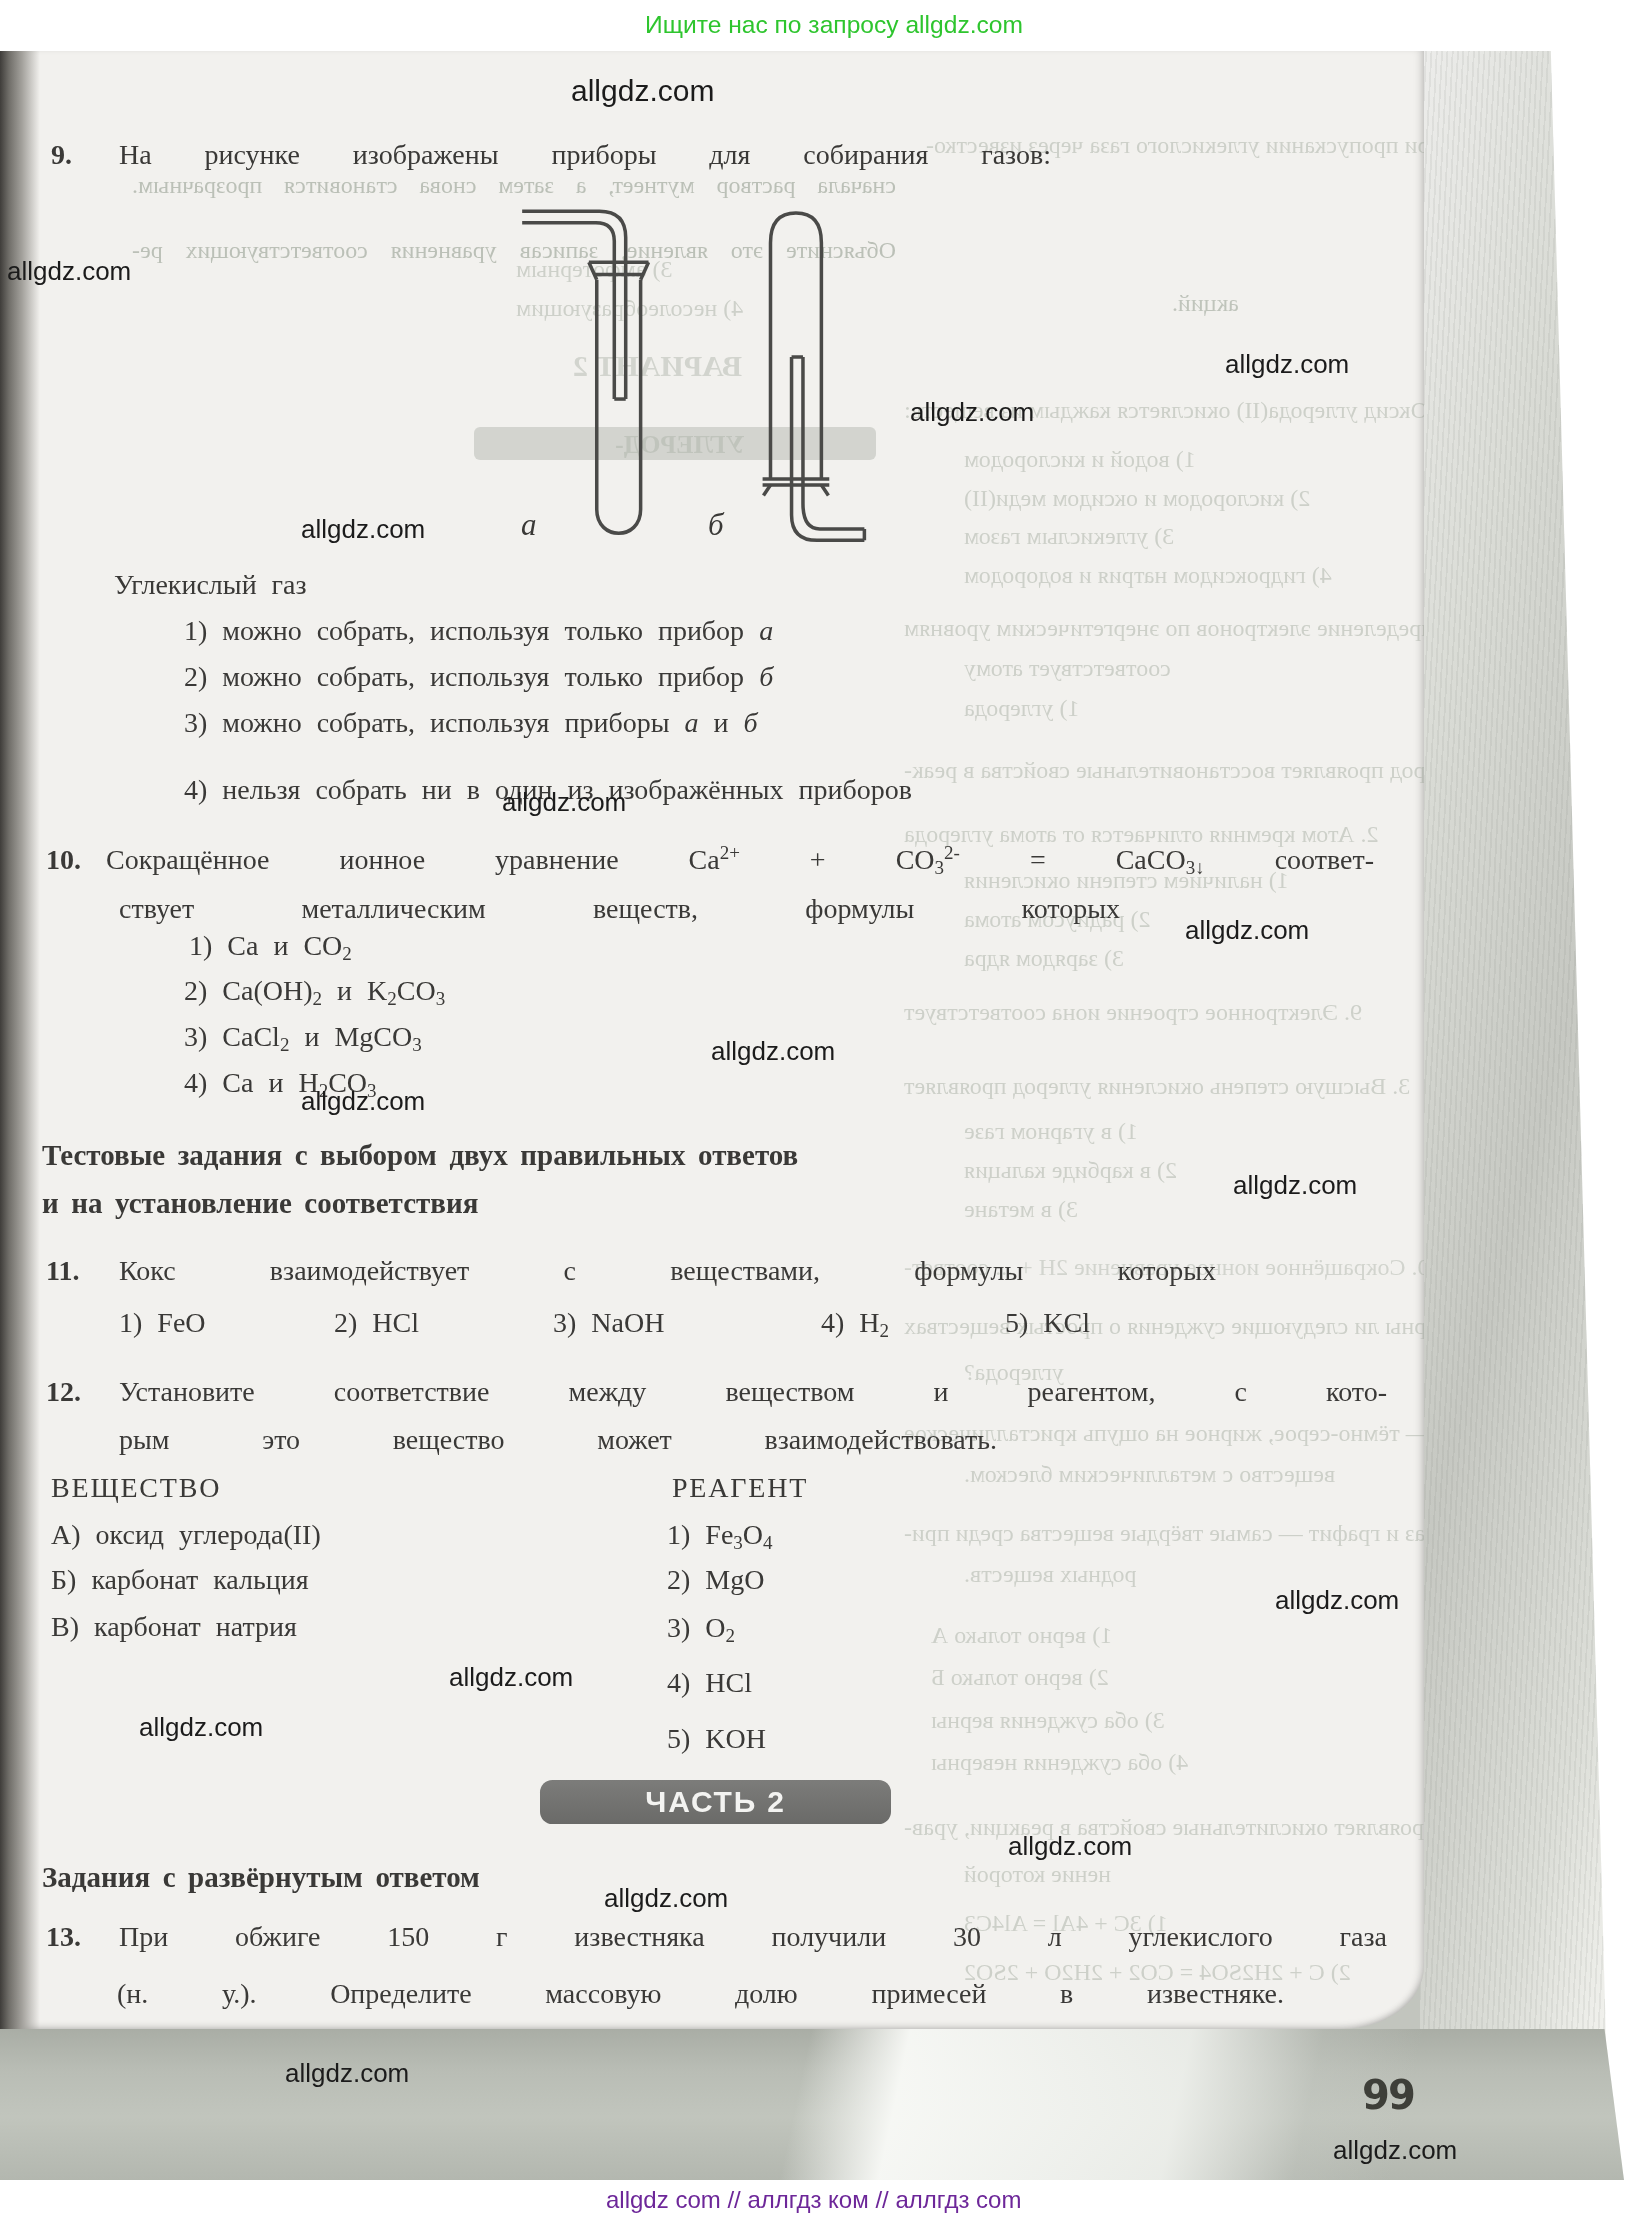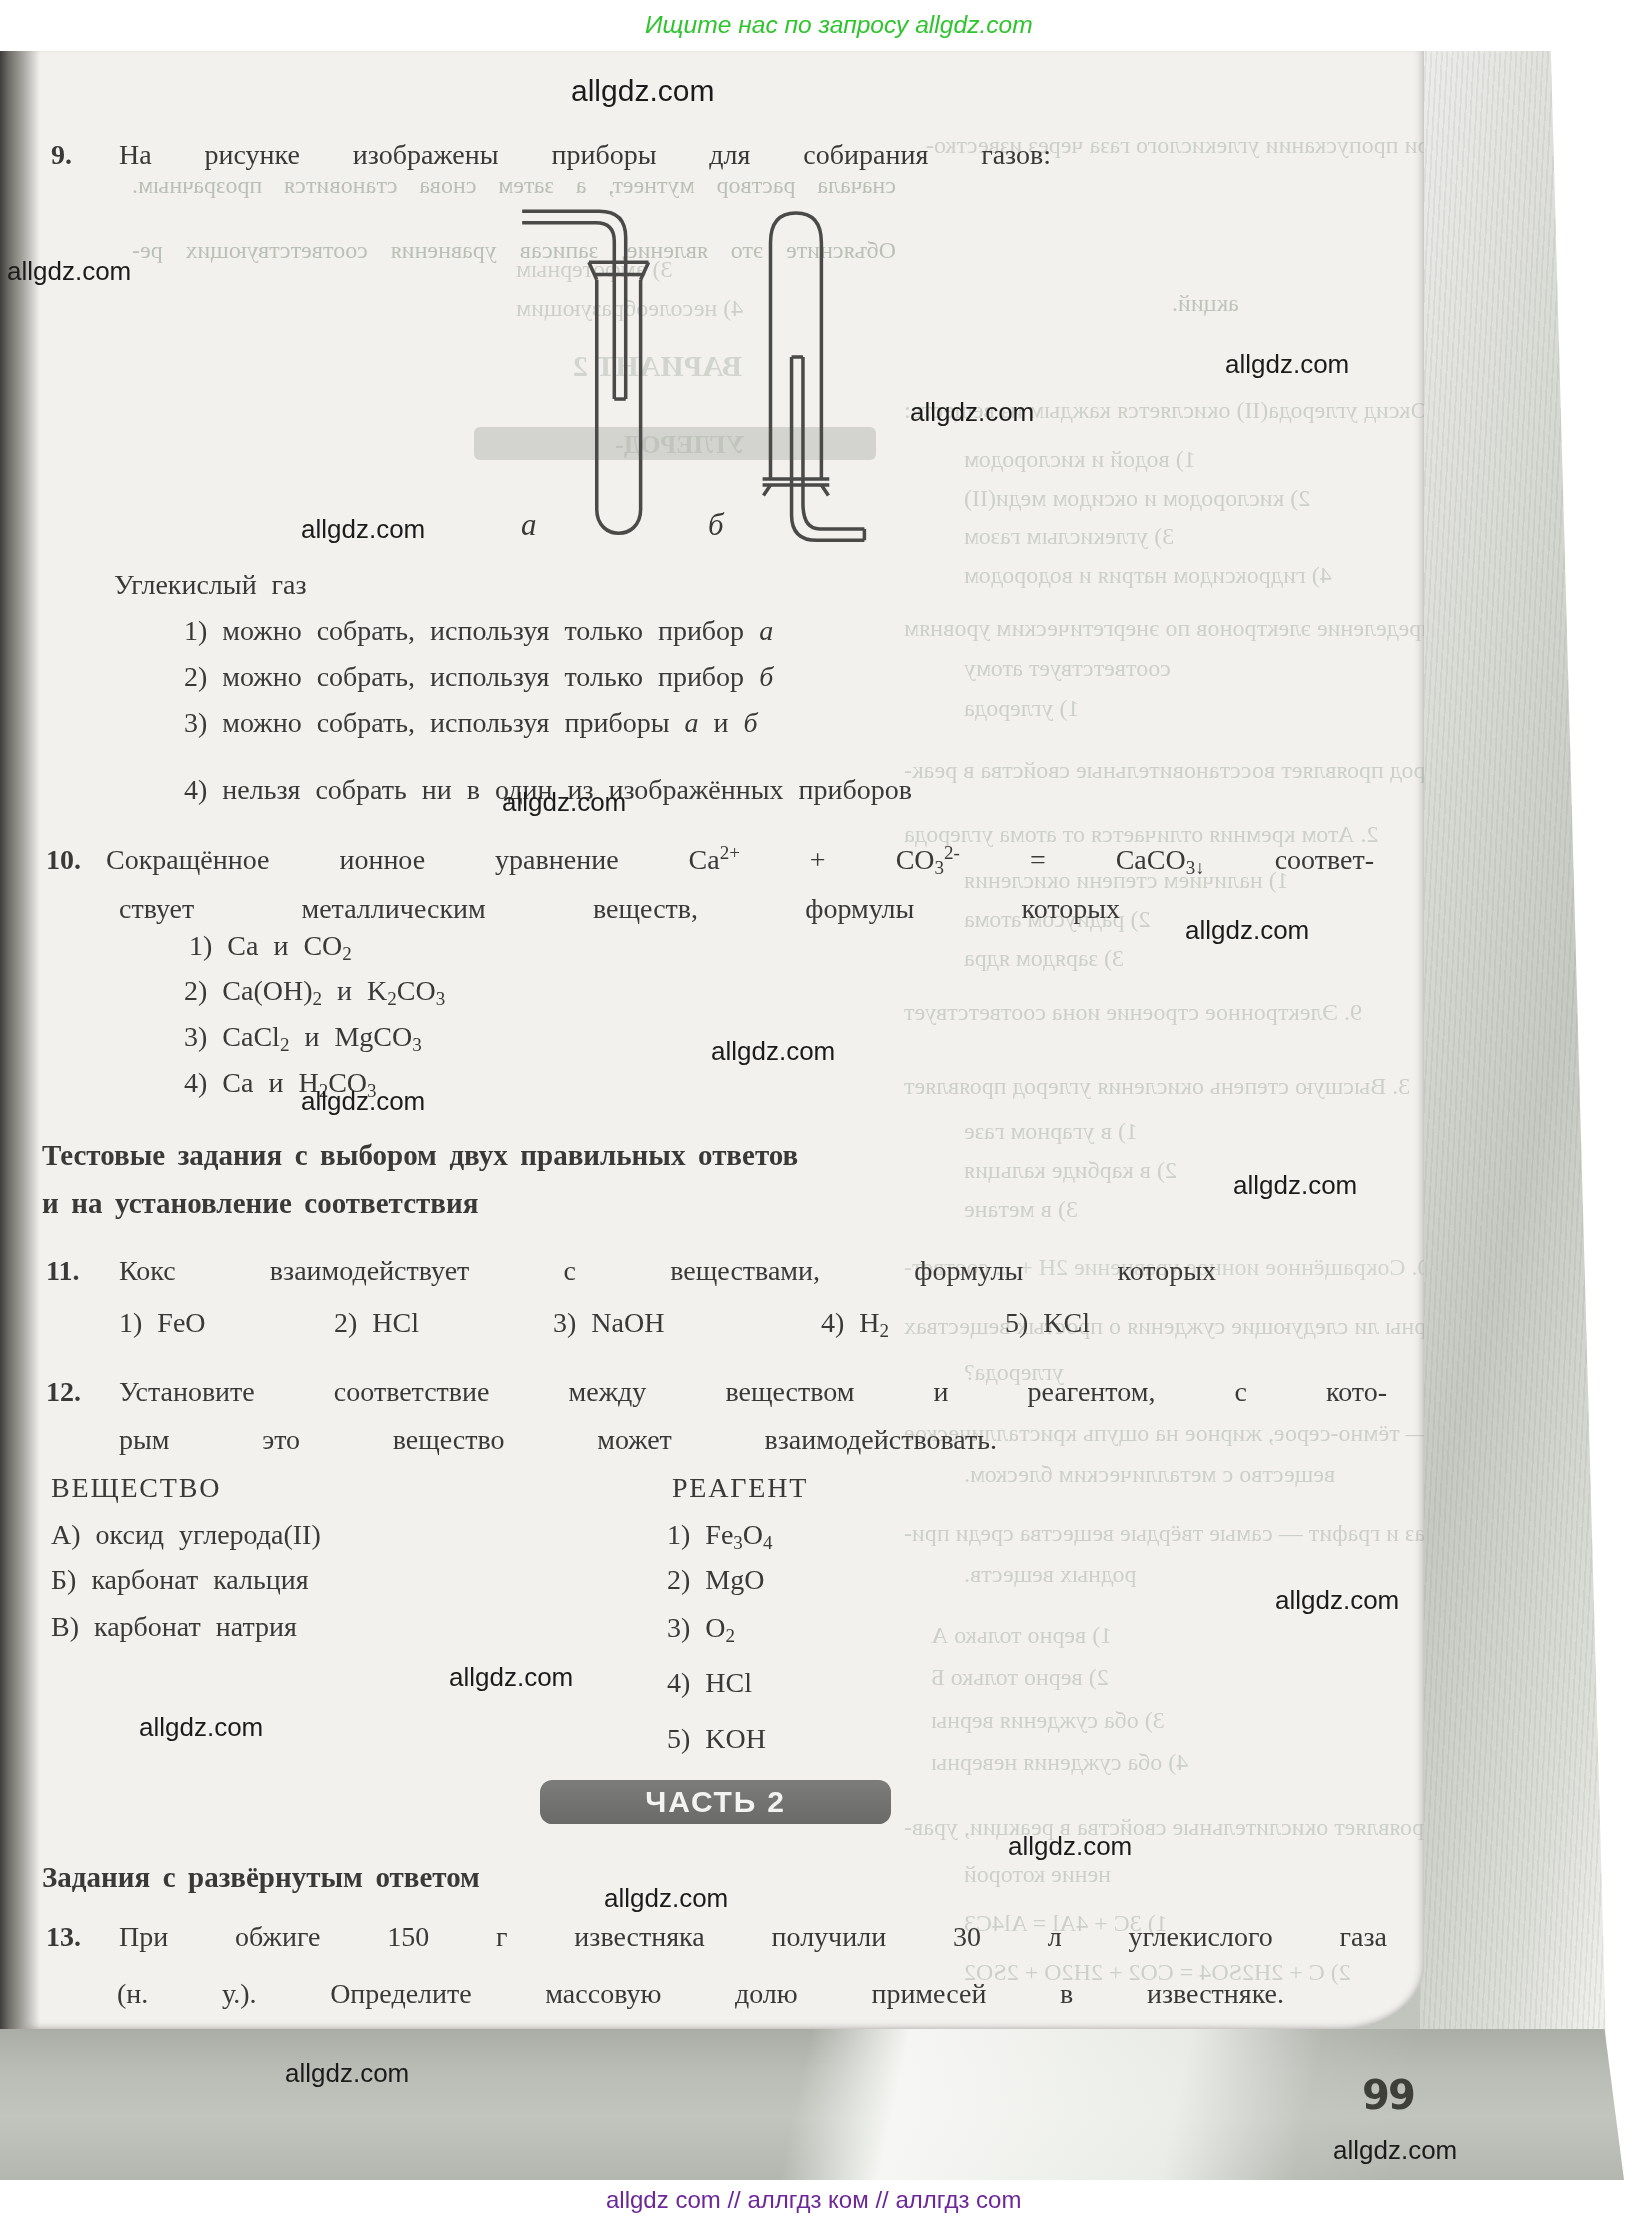--- a/index.html
+++ b/index.html
@@ -180,21 +180,21 @@
   </div>
 
   <div class="t hdr" style="left:42px;top:1861px;">Задания с развёрнутым ответом</div>
 
   <span class="t num" style="left:46px;top:1921px;">13.</span>
   <div class="t j" style="left:119px;top:1921px;width:1268px;">При обжиге 150 г известняка получили 30 л углекислого газа</div>
   <div class="t j" style="left:117px;top:1978px;width:1167px;">(н. у.). Определите массовую долю примесей в известняке.</div>
 
   <div class="pageno">99</div>
 
-  <div class="wm-green" style="color: rgb(46, 197, 46); font-style: italic;">Ищите нас по запросу allgdz.com</div>
+  <div class="wm-green" style="color: rgb(46, 197, 46);">Ищите нас по запросу allgdz.com</div>
   <span class="wm" style="left:571px;top:74px;font-size:30px;">allgdz.com</span>
   <span class="wm" style="left:7px;top:256px;">allgdz.com</span>
   <span class="wm" style="left:1225px;top:349px;">allgdz.com</span>
   <span class="wm" style="left:910px;top:397px;">allgdz.com</span>
   <span class="wm" style="left:301px;top:514px;">allgdz.com</span>
   <span class="wm" style="left:502px;top:787px;">allgdz.com</span>
   <span class="wm" style="left:1185px;top:915px;">allgdz.com</span>
   <span class="wm" style="left:711px;top:1036px;">allgdz.com</span>
   <span class="wm" style="left:301px;top:1086px;">allgdz.com</span>
   <span class="wm" style="left:1233px;top:1170px;">allgdz.com</span>

